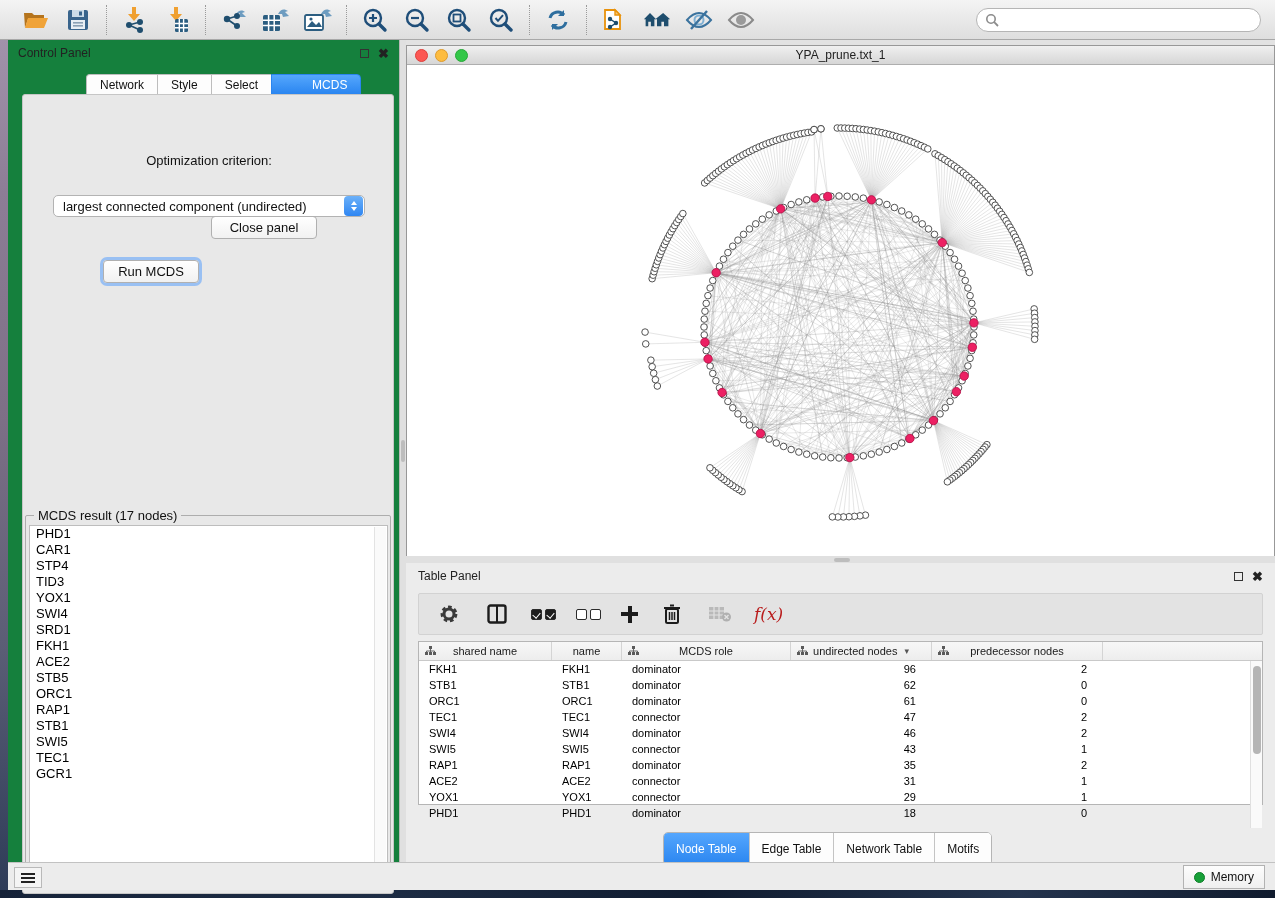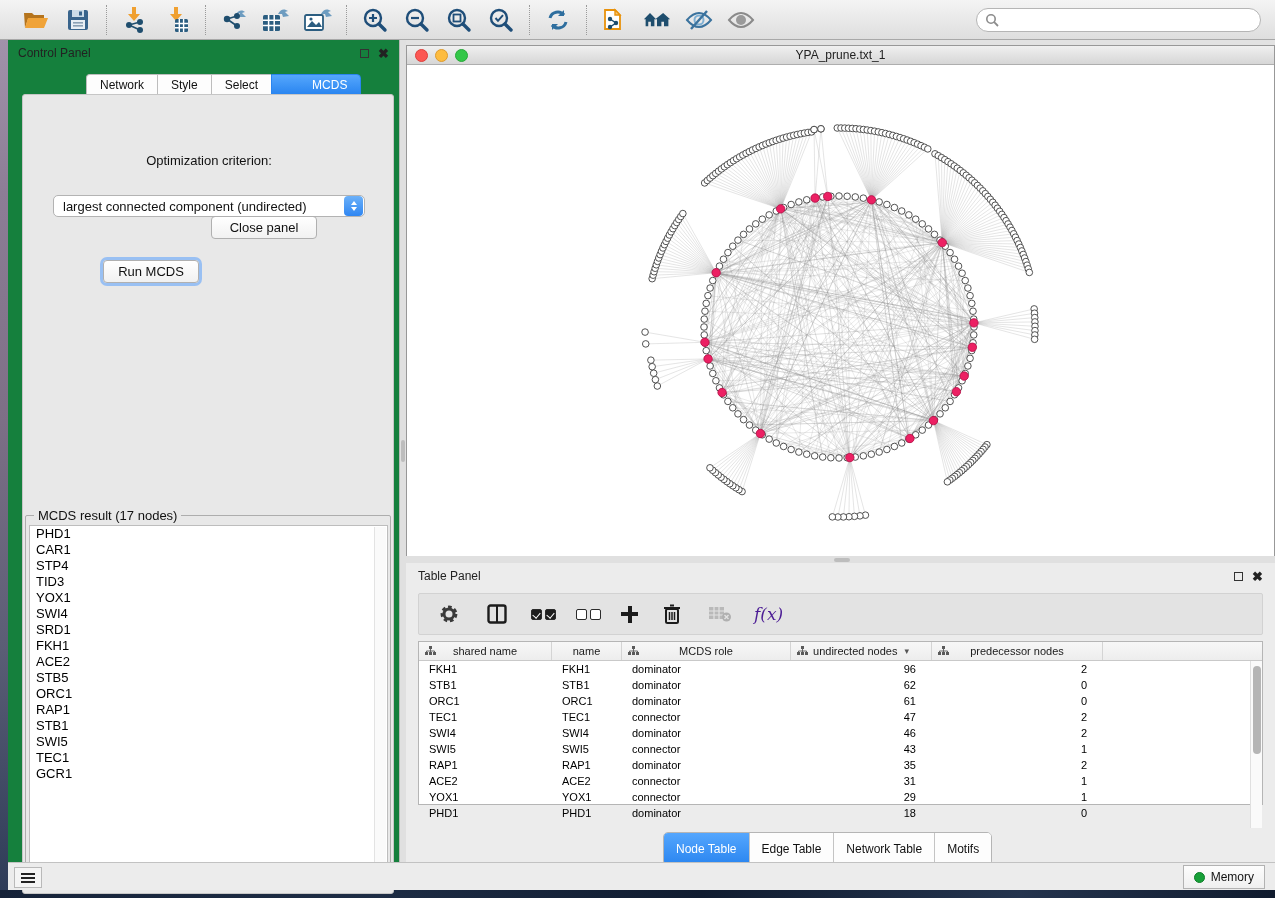--- a/index.html
+++ b/index.html
@@ -91,21 +91,21 @@
       border:1px solid #d2d2d2; border-radius:2px; display:flex; align-items:center; gap:20px; padding-left:16px; }
   .chkpair { display:flex; gap:3px; }
   .chk { width:11px; height:11px; border:1.5px solid #2b2b2b; border-radius:2px; background:#fff; position:relative; }
   .chk.on { background:#1d1d1d; }
   .chk.on::after { content:""; position:absolute; left:2px; top:1px; width:4px; height:6px;
       border:solid #fff; border-width:0 1.8px 1.8px 0; transform:rotate(40deg); }
   .plus-icon { position:relative; width:17px; height:17px; }
   .plus-icon::before, .plus-icon::after { content:""; position:absolute; background:#1c1c1c; }
   .plus-icon::before { left:6.5px; top:0; width:4px; height:17px; }
   .plus-icon::after { left:0; top:6.5px; width:17px; height:4px; }
-  .fx { font-family:"DejaVu Serif",serif; font-style:italic; font-size:17px; color:#4c1d95; }
+  .fx { font-family:"DejaVu Serif",serif; font-style:italic; font-size:17px; color:#b91c1c; }
   .table-wrap { position:absolute; left:12px; top:78px; width:845px; height:164px; background:#fff;
       border:1px solid #b5b5b5; }
   .thead { display:flex; height:19px; background:linear-gradient(180deg,#f7f7f7,#ededed);
       border-bottom:1px solid #c9c9c9; }
   .th { display:flex; align-items:center; justify-content:center; position:relative;
       border-right:1px solid #d4d4d4; font-size:11px; color:#1a1a1a; gap:5px; }
   .th .hier { position:absolute; left:6px; }
   .th .sortv { font-size:9px; color:#555; margin-left:2px; }
   .trow { display:flex; height:16px; }
   .td { font-size:11px; color:#000; white-space:nowrap; overflow:hidden; }

